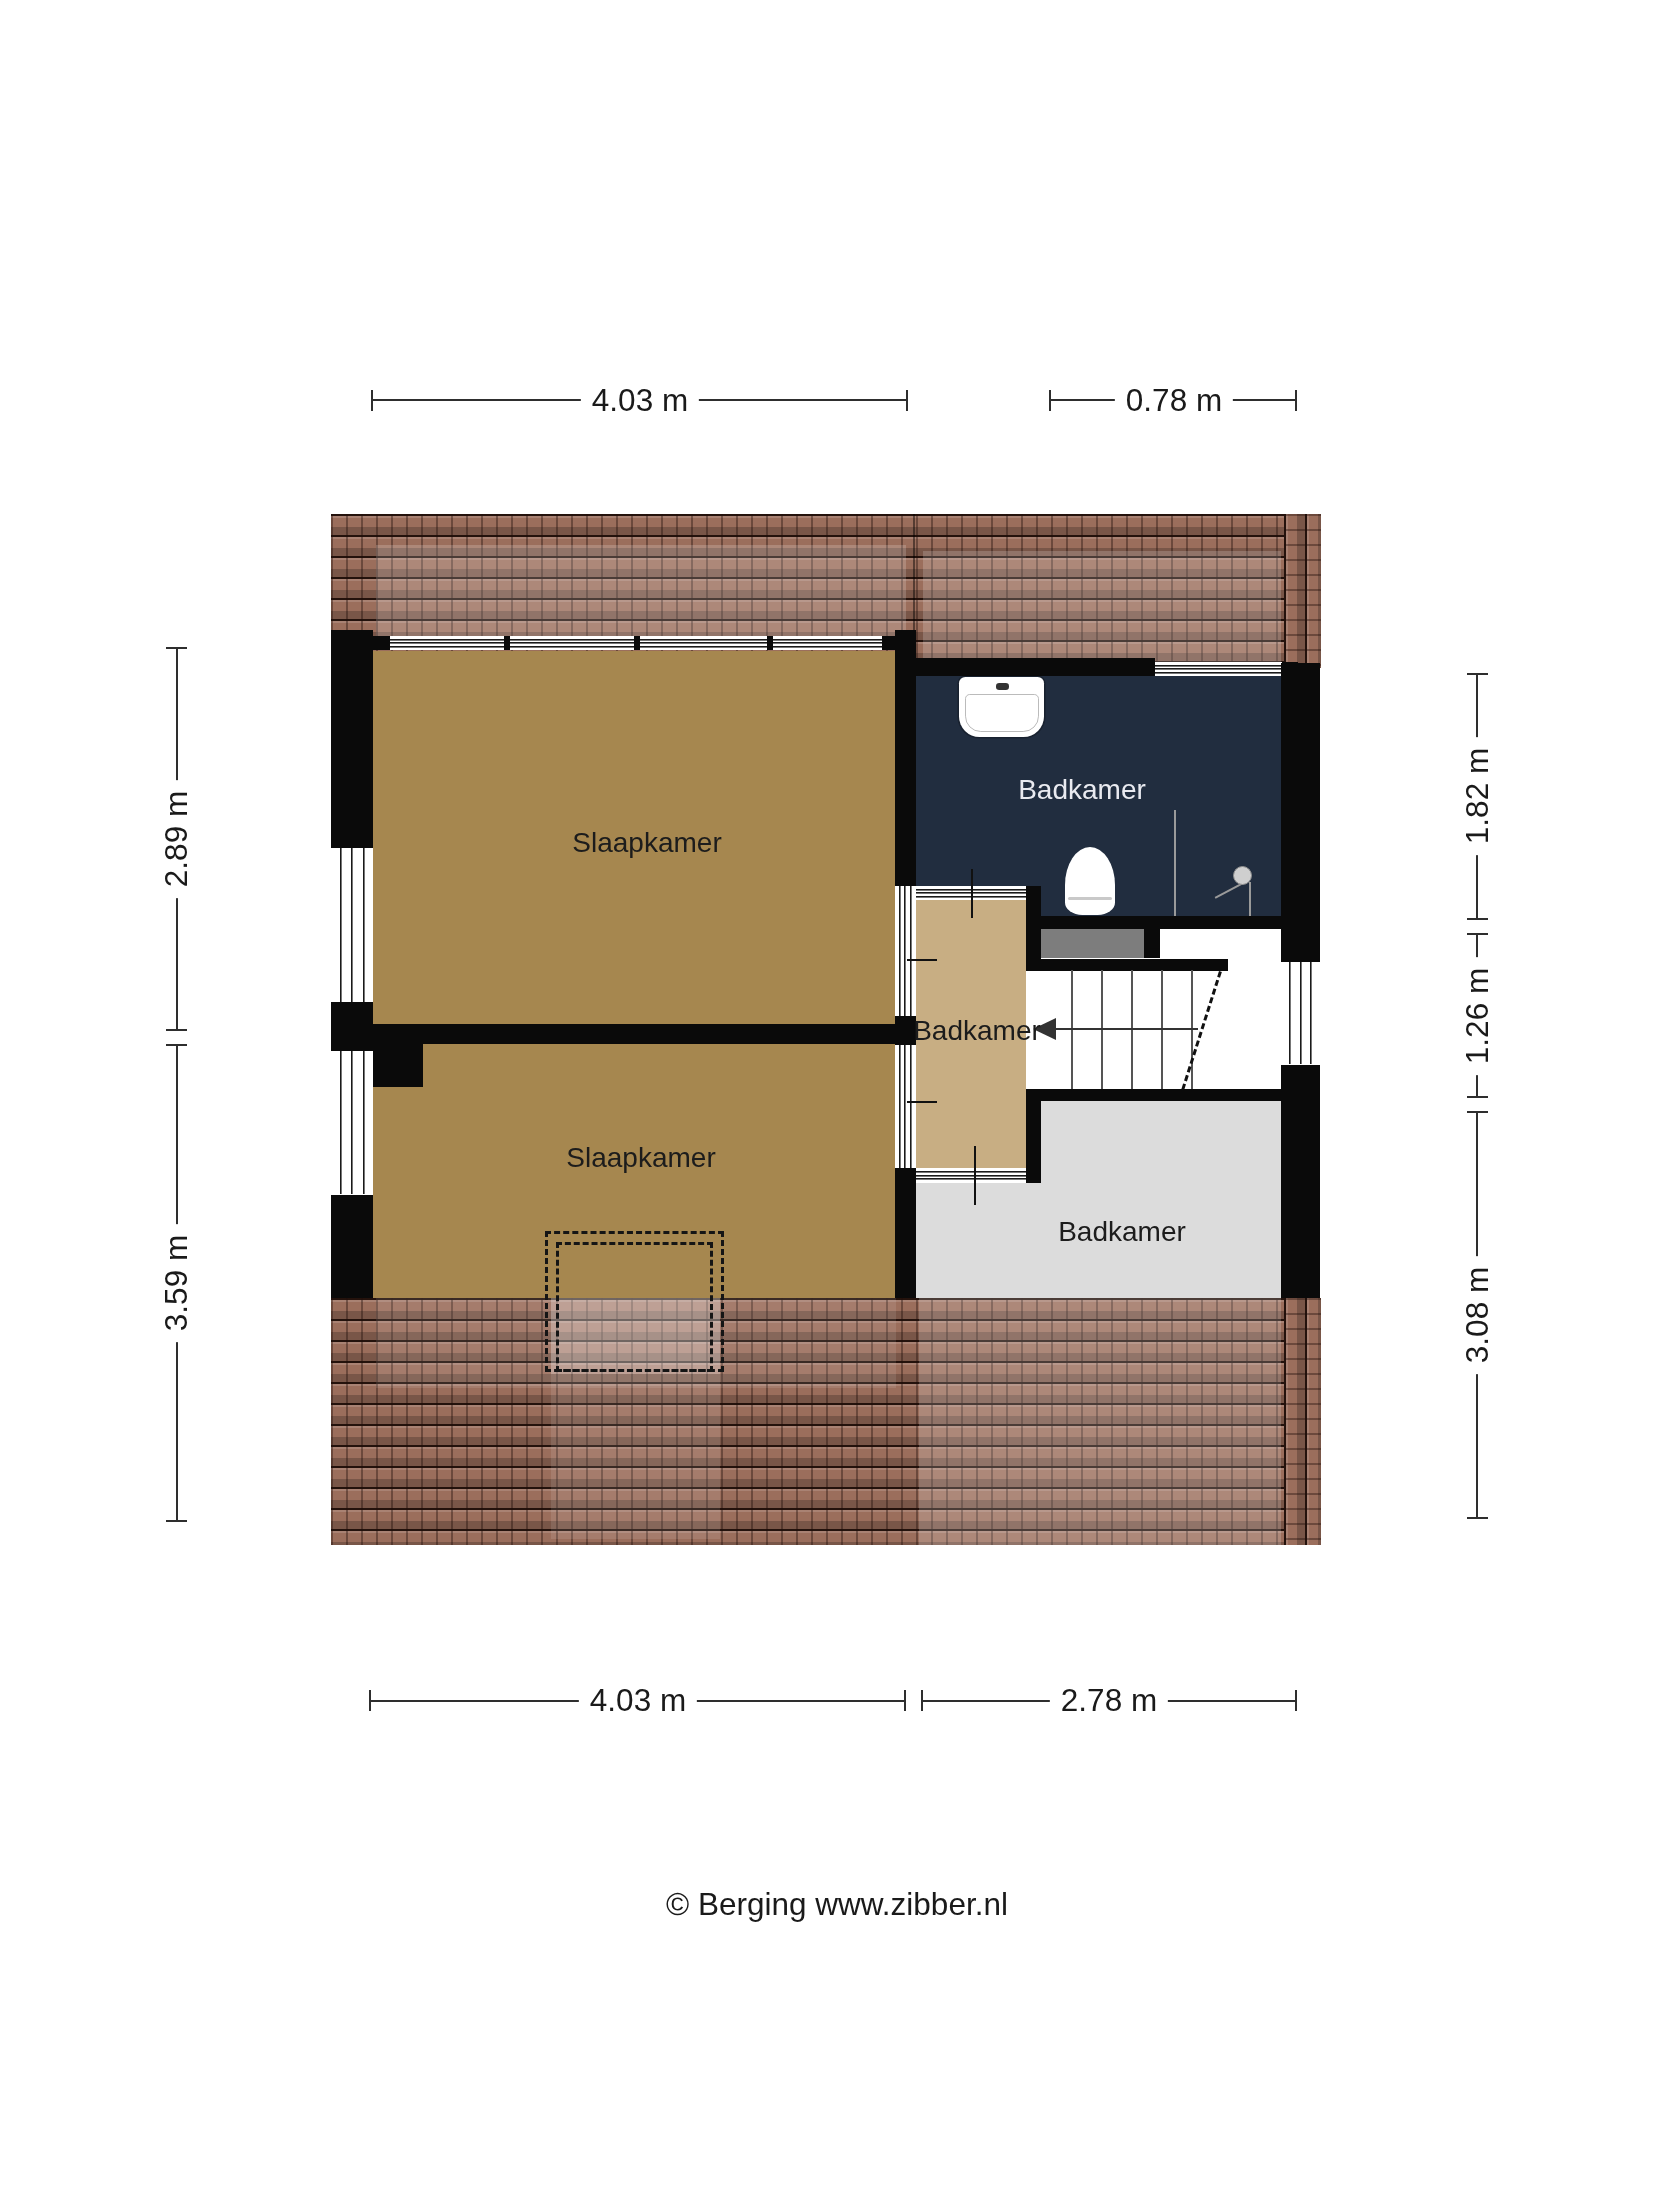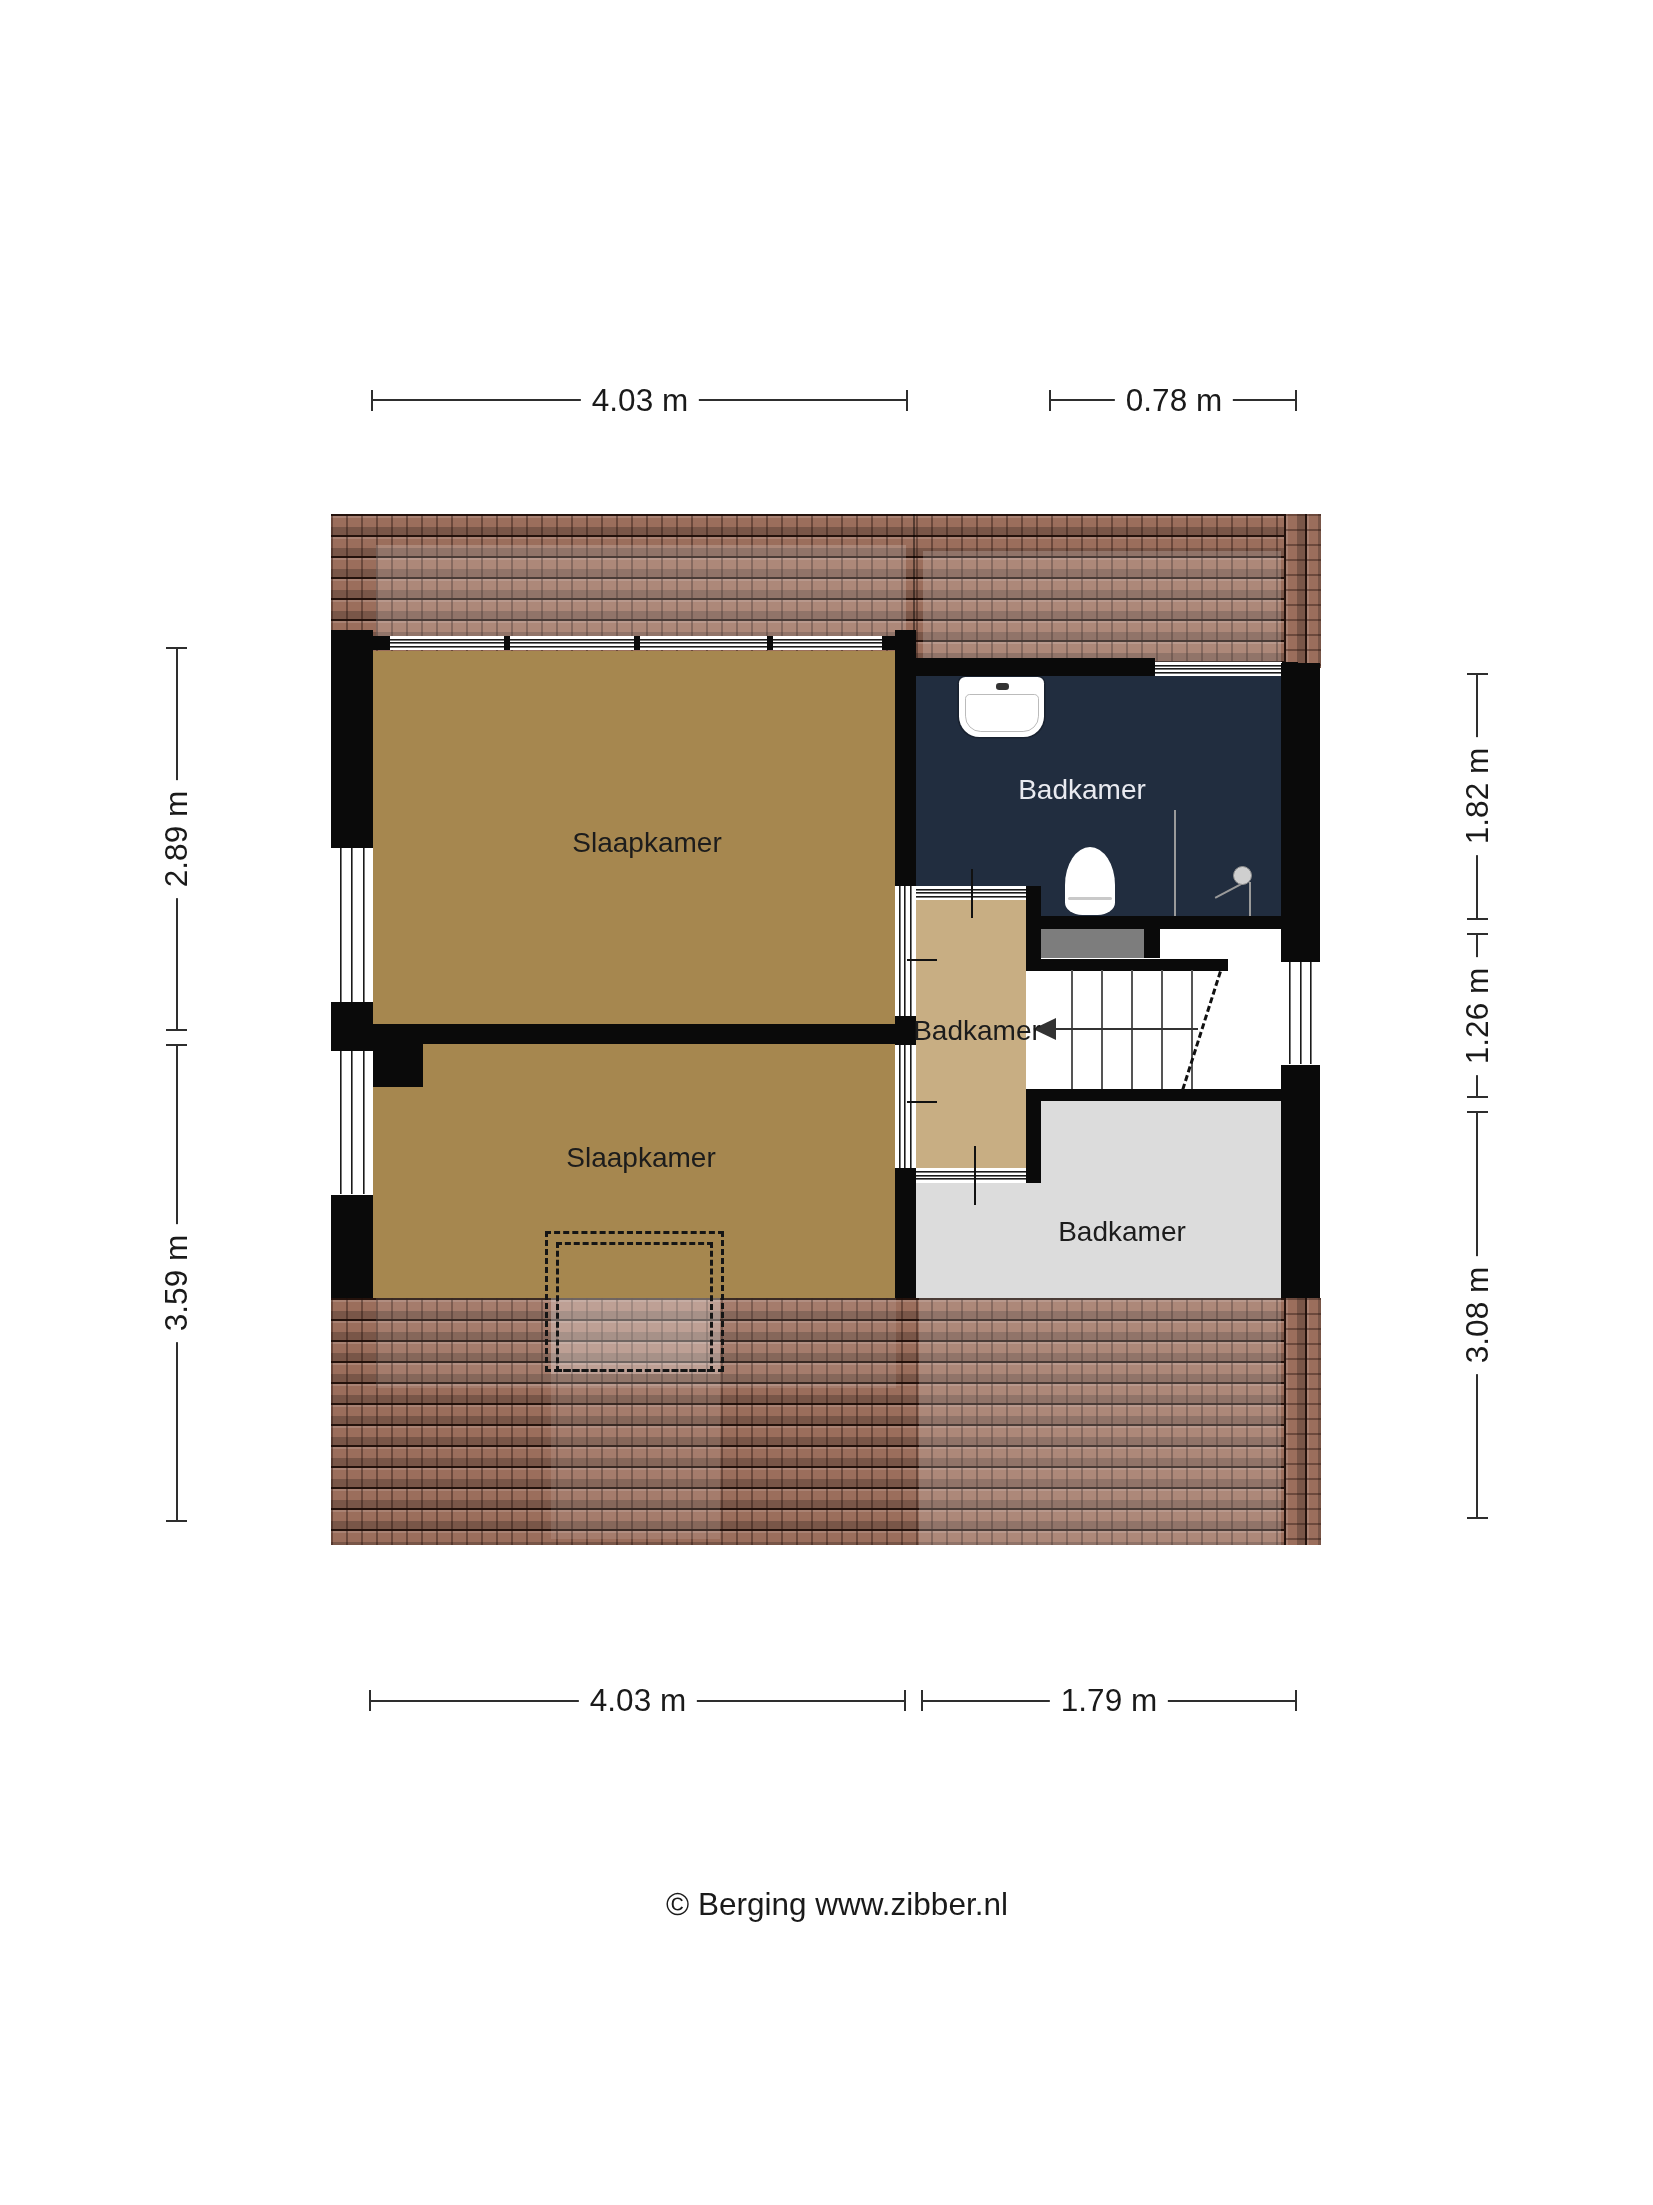--- a/index.html
+++ b/index.html
@@ -150,21 +150,21 @@
   <div class="dimlabel" style="left:1174px;top:400px;">0.78 m</div>
 
   <div class="dimline" style="left:370px;top:1700px;width:536px;height:2.4px;"></div>
   <div class="tick" style="left:369px;top:1690px;width:2.4px;height:21px;"></div>
   <div class="tick" style="left:904px;top:1690px;width:2.4px;height:21px;"></div>
   <div class="dimlabel" style="left:638px;top:1700px;">4.03 m</div>
 
   <div class="dimline" style="left:921px;top:1700px;width:375px;height:2.4px;"></div>
   <div class="tick" style="left:921px;top:1690px;width:2.4px;height:21px;"></div>
   <div class="tick" style="left:1295px;top:1690px;width:2.4px;height:21px;"></div>
-  <div class="dimlabel" style="left:1109px;top:1700px;">1.79 m</div>
+  <div class="dimlabel" style="left:1109px;top:1700px;">2.78 m</div>
 
   <div class="dimline" style="left:176px;top:647px;width:2.4px;height:383px;"></div>
   <div class="tick" style="left:166px;top:647px;width:21px;height:2.4px;"></div>
   <div class="tick" style="left:166px;top:1029px;width:21px;height:2.4px;"></div>
   <div class="dimlabel rot" style="left:176px;top:839px;">2.89 m</div>
 
   <div class="dimline" style="left:176px;top:1044px;width:2.4px;height:477px;"></div>
   <div class="tick" style="left:166px;top:1044px;width:21px;height:2.4px;"></div>
   <div class="tick" style="left:166px;top:1520px;width:21px;height:2.4px;"></div>
   <div class="dimlabel rot" style="left:176px;top:1283px;">3.59 m</div>

